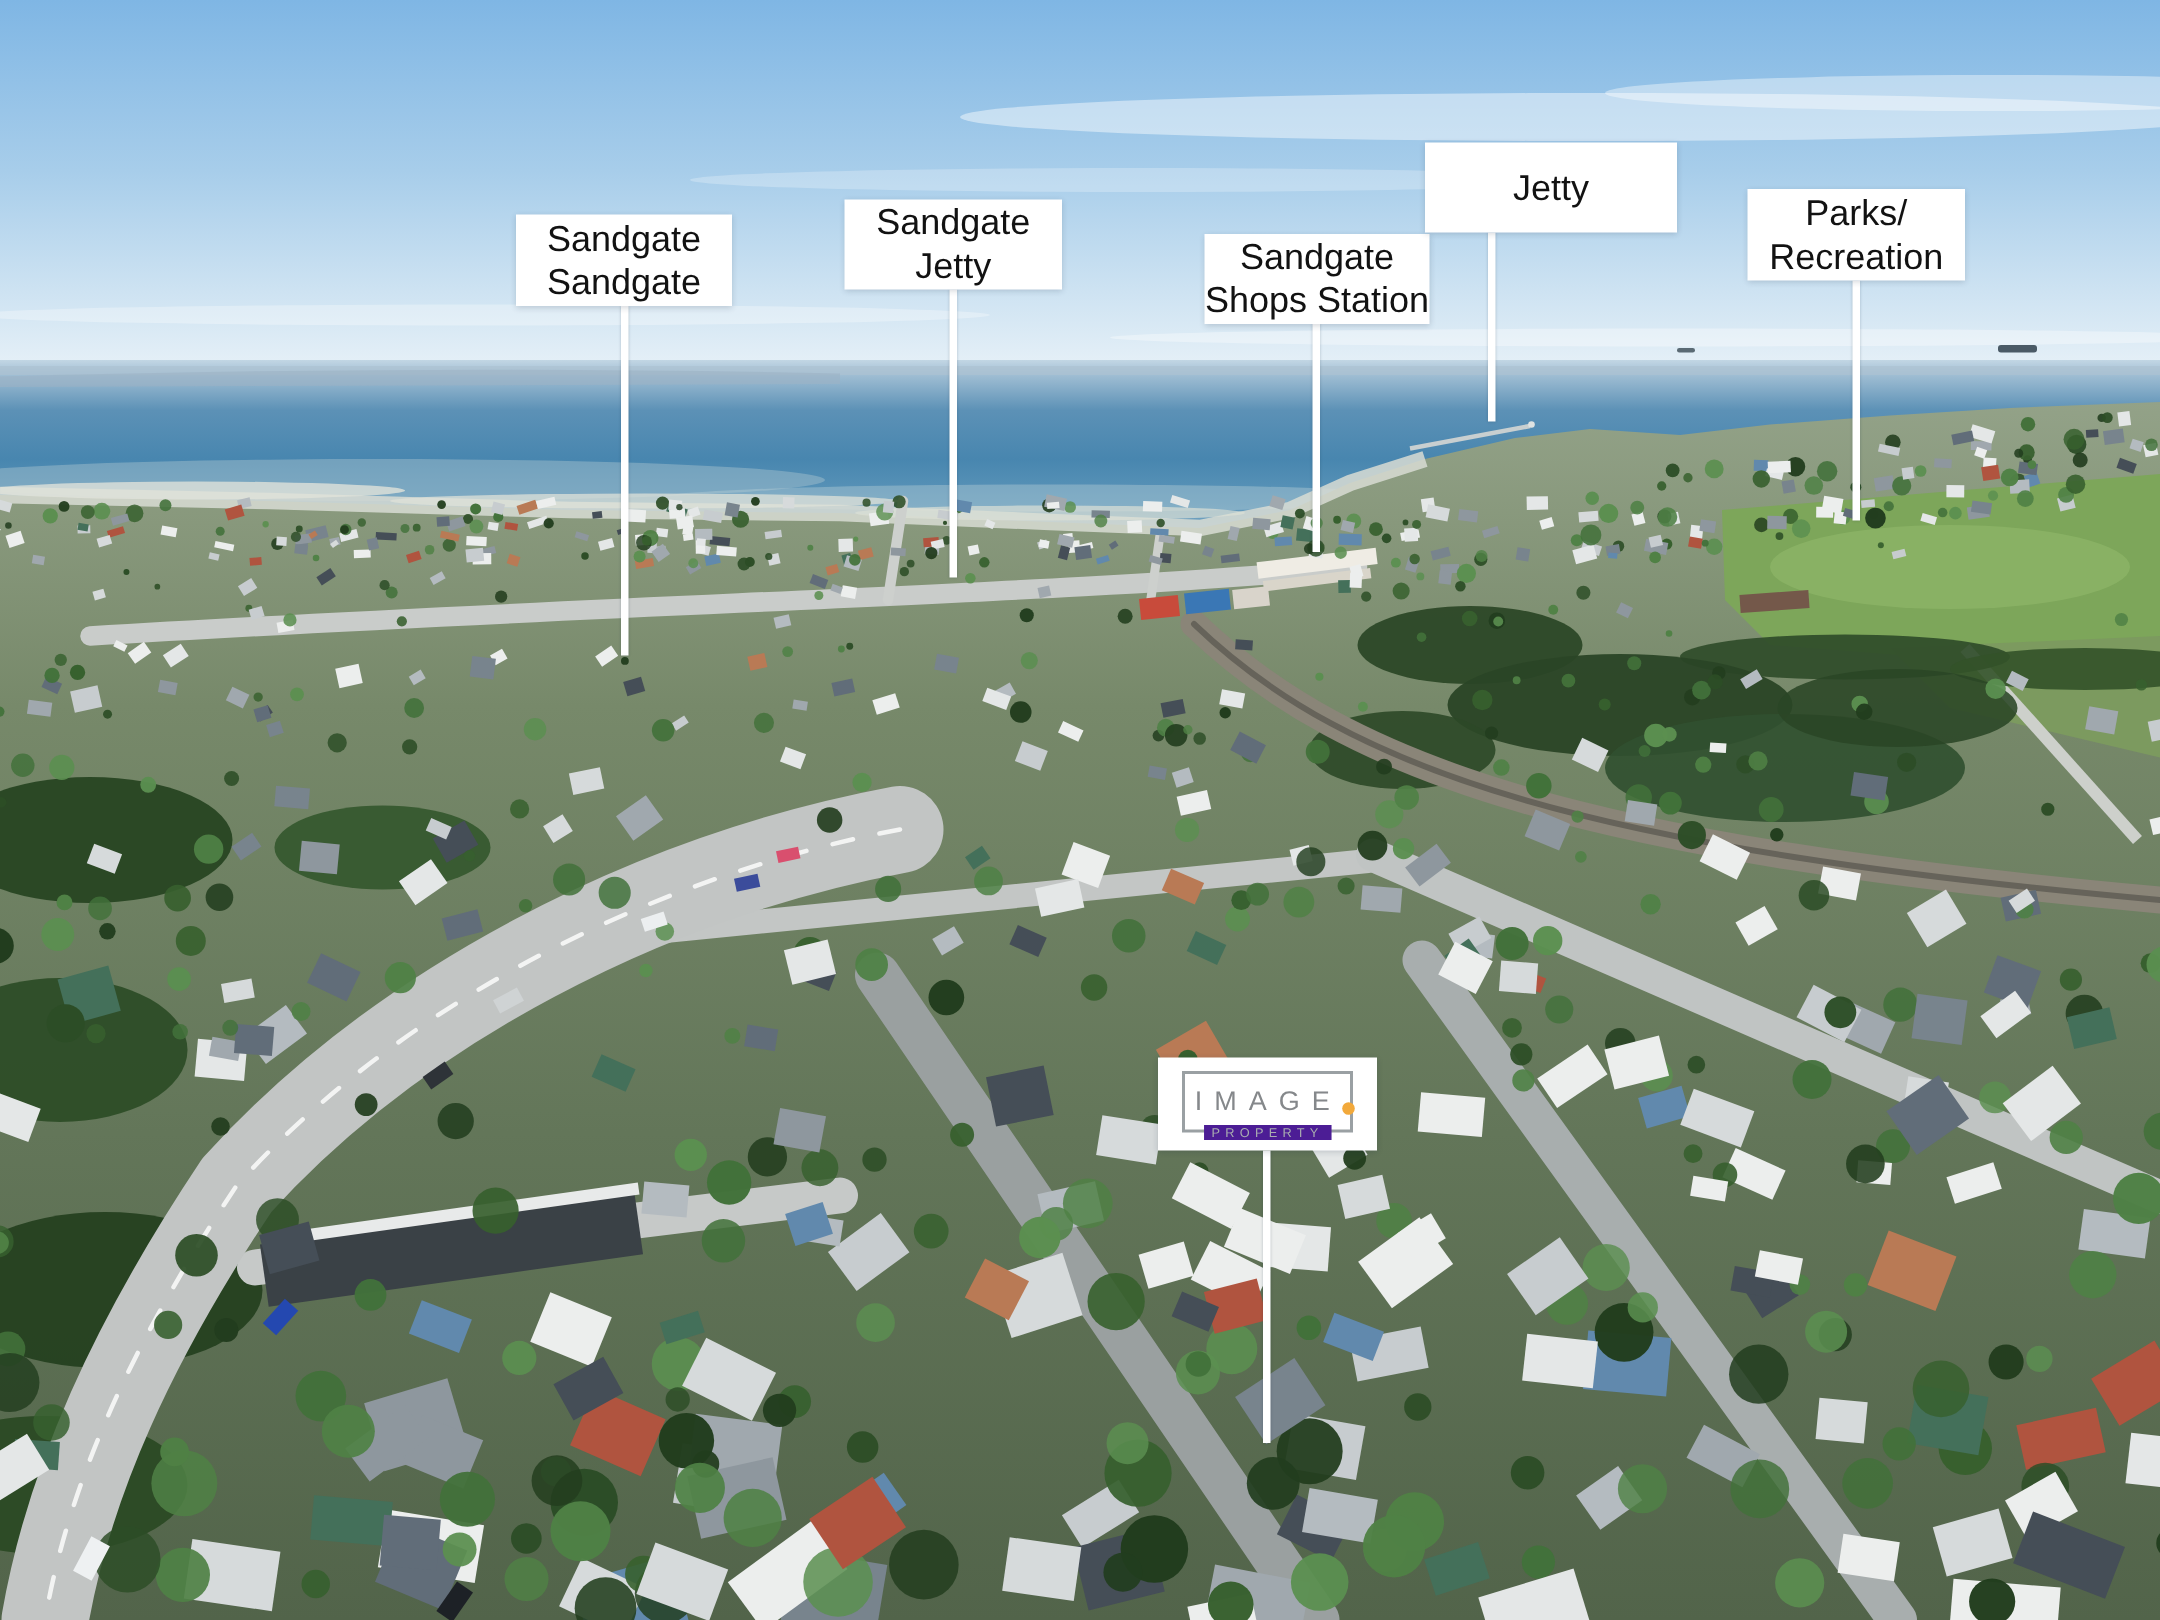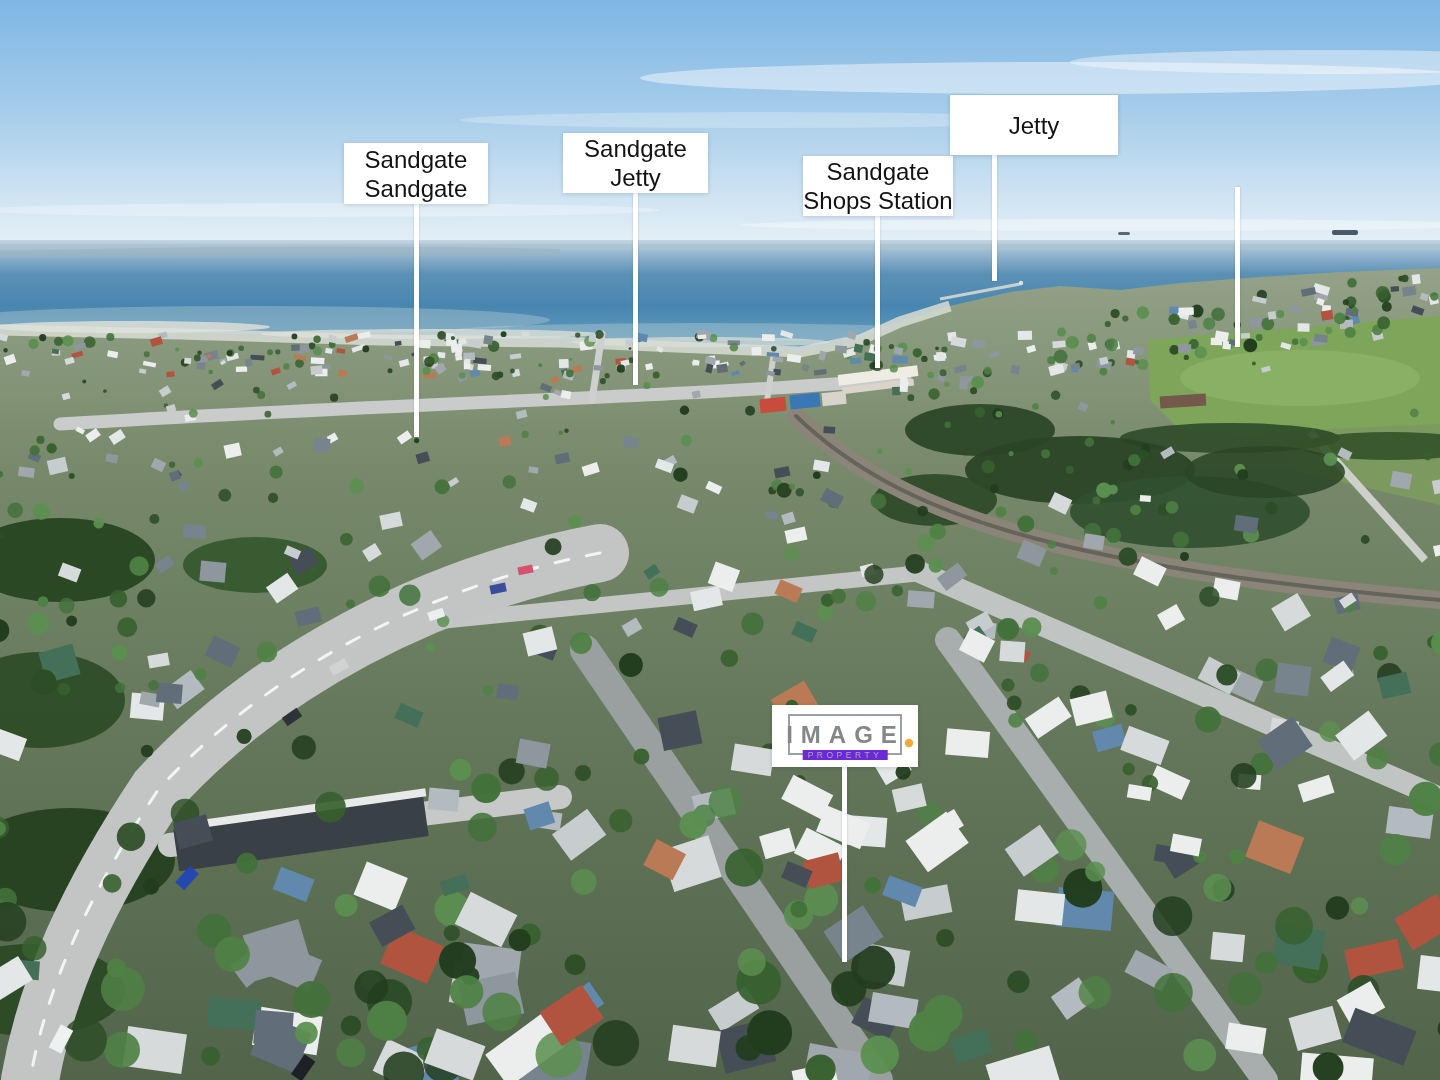--- a/index.html
+++ b/index.html
@@ -19,27 +19,27 @@
   
   .logo-box{
     position:absolute;z-index:3;left:772px;top:705px;width:146px;height:62px;
     background:#fff;box-shadow:0 1px 4px rgba(20,40,60,.18);
   }
   .logo-frame{
     position:absolute;left:16px;right:16px;top:9px;bottom:12px;
     border:2px solid #9aa0a3;display:flex;align-items:center;justify-content:center;
   }
   .logo-word{
-    font-size:24px;letter-spacing:8px;color:#85888b;padding-left:11px;
-    display:flex;align-items:flex-end;font-weight:bold;
+    font-size:18px;letter-spacing:8px;color:#85888b;padding-left:11px;
+    display:flex;align-items:flex-end;
   }
   .logo-dot{margin-left:-2px;margin-bottom:1px;}
   .logo-tagline{
     position:absolute;left:50%;bottom:-7px;transform:translateX(-50%);
-    background:#6d28d9;padding:0 5px;font-size:8.5px;letter-spacing:3.5px;color:#a9adb0;
+    background:#4c1d95;padding:0 5px;font-size:8.5px;letter-spacing:3.5px;color:#a9adb0;
     white-space:nowrap;
   }
 </style>
 </head>
 <body>
 
 <div class="stage">
 
   <svg class="bg" viewBox="0 0 1440 1080" aria-hidden="true">
     <defs>
@@ -959,20 +959,24 @@
     <span>Sandgate</span>
     <span>Jetty</span>
   </div>
   <div class="label" style="left:803px;top:156px;width:150px;height:60px">
     <span>Sandgate</span>
     <span>Shops Station</span>
   </div>
   <div class="label" style="left:950px;top:95px;width:168px;height:60px">
     <span>Jetty</span>
   </div>
+  <div class="label" style="left:1165px;top:126px;width:145px;height:61px">
+    <span>Parks/</span>
+    <span>Recreation</span>
+  </div>
 
   <div class="logo-box">
     <div class="logo-frame">
       <div class="logo-word">
         <span>IMAGE</span>
         <svg class="logo-dot" width="12" height="12" viewBox="0 0 12 12">
           <circle cx="6" cy="7" r="4.2" fill="#F2A93B"></circle>
         </svg>
       </div>
       <div class="logo-tagline">PROPERTY</div>

